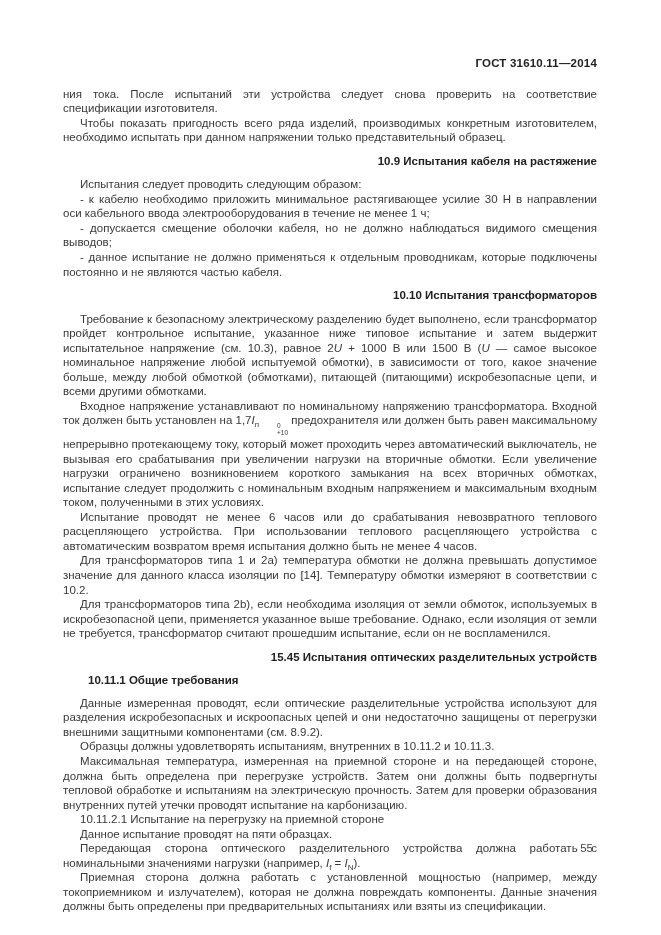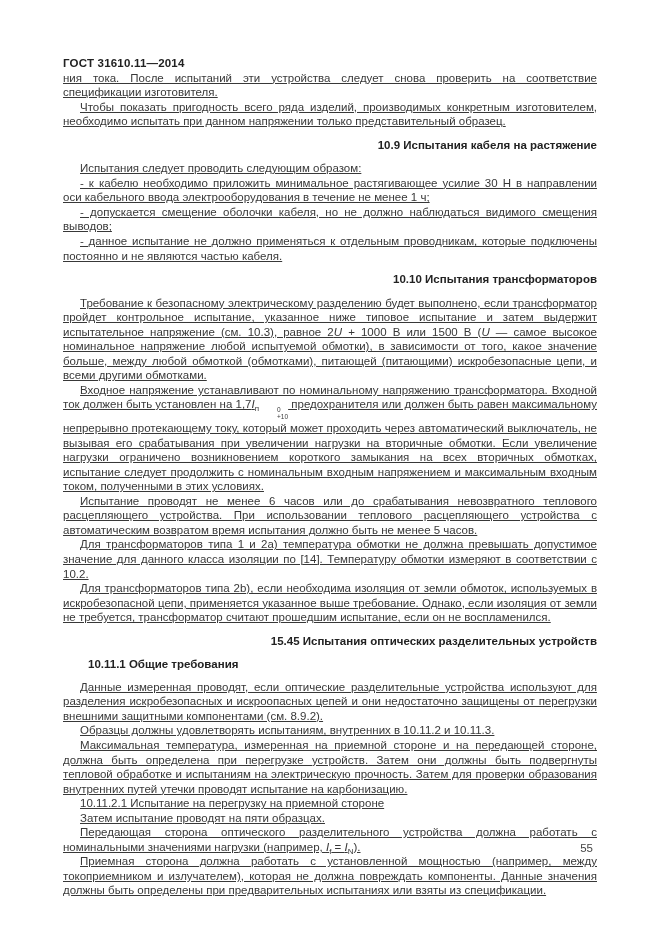--- a/index.html
+++ b/index.html
@@ -11,31 +11,30 @@
     background: #ffffff;
     font-family: "Liberation Sans", "DejaVu Sans", sans-serif;
     font-size: 11.5px;
     line-height: 14.55px;
     color: #383838;
     box-sizing: border-box;
     padding: 56px 64px 0 63px;
     overflow: hidden;
   }
   .doc-header {
-    text-align: left;
+    text-align: right;
     font-weight: bold;
     color: #222;
-    margin-bottom: 0;
+    margin-bottom: 16px;
     letter-spacing: 0.2px;
   }
   .content { text-align: justify; }
   .para {
     margin: 0;
     text-indent: 17px;
-    text-decoration: underline;
   }
   .para.noindent { text-indent: 0; }
   .h2 {
     margin: 9px 0;
     font-weight: bold;
     color: #222;
     text-indent: 17px;
     text-align: right;
   }
   .h3 {
@@ -94,37 +93,37 @@
       <span>Требование к безопасному электрическому разделению будет выполнено, если трансформатор пройдет контрольное испытание, указанное ниже типовое испытание и затем выдержит испытательное напряжение (см. 10.3), равное 2</span><i>U</i><span> + 1000 В или 1500 В (</span><i>U</i><span> — самое высокое номинальное напряжение любой испытуемой обмотки), в зависимости от того, какое значение больше, между любой обмоткой (обмотками), питающей (питающими) искробезопасные цепи, и всеми другими обмотками.</span>
     </p>
 
     <p class="para">
       <span>Входное напряжение устанавливают по номинальному напряжению трансформатора. Входной ток должен быть установлен на 1,7</span><i>I</i><sub>п</sub><span class="tol">
           <span>0</span>
           <span>+10</span>
         </span><span> предохранителя или должен быть равен максимальному непрерывно протекающему току, который может проходить через автоматический выключатель, не вызывая его срабатывания при увеличении нагрузки на вторичные обмотки. Если увеличение нагрузки ограничено возникновением короткого замыкания на всех вторичных обмотках, испытание следует продолжить с номинальным входным напряжением и максимальным входным током, полученными в этих условиях.</span>
     </p>
 
-    <p class="para">Испытание проводят не менее 6 часов или до срабатывания невозвратного теплового расцепляющего устройства. При использовании теплового расцепляющего устройства с автоматическим возвратом время испытания должно быть не менее 5 часов.</p>
+    <p class="para">Испытание проводят не менее 6 часов или до срабатывания невозвратного теплового расцепляющего устройства. При использовании теплового расцепляющего устройства с автоматическим возвратом время испытания должно быть не менее 4 часов.</p>
     <p class="para">Для трансформаторов типа 1 и 2a) температура обмотки не должна превышать допустимое значение для данного класса изоляции по [14]. Температуру обмотки измеряют в соответствии с 10.2.</p>
     <p class="para">Для трансформаторов типа 2b), если необходима изоляция от земли обмоток, используемых в искробезопасной цепи, применяется указанное выше требование. Однако, если изоляция от земли не требуется, трансформатор считают прошедшим испытание, если он не воспламенился.</p>
 
     <p class="h2">15.45 Испытания оптических разделительных устройств</p>
 
     <p class="h3">10.11.1 Общие требования</p>
 
     <p class="para">Данные измеренная проводят, если оптические разделительные устройства используют для разделения искробезопасных и искроопасных цепей и они недостаточно защищены от перегрузки внешними защитными компонентами (см. 8.9.2).</p>
     <p class="para">Образцы должны удовлетворять испытаниям, внутренних в 10.11.2 и 10.11.3.</p>
 
 
     <p class="para">Максимальная температура, измеренная на приемной стороне и на передающей стороне, должна быть определена при перегрузке устройств. Затем они должны быть подвергнуты тепловой обработке и испытаниям на электрическую прочность. Затем для проверки образования внутренних путей утечки проводят испытание на карбонизацию.</p>
 
     <p class="para">10.11.2.1 Испытание на перегрузку на приемной стороне</p>
 
-    <p class="para">Затем испытание проводят на пяти образцах.</p>
+    <p class="para">Данное испытание проводят на пяти образцах.</p>
 
     <p class="para">
       <span>Передающая сторона оптического разделительного устройства должна работать с номинальными значениями нагрузки (например, </span><i>I</i><sub>f</sub><span> = </span><i>I</i><sub>N</sub><span>).</span>
     </p>
 
     <p class="para">Приемная сторона должна работать с установленной мощностью (например, между токоприемником и излучателем), которая не должна повреждать компоненты. Данные значения должны быть определены при предварительных испытаниях или взяты из спецификации.</p>
 
   </div>
 
   <div class="page-number">55</div>

